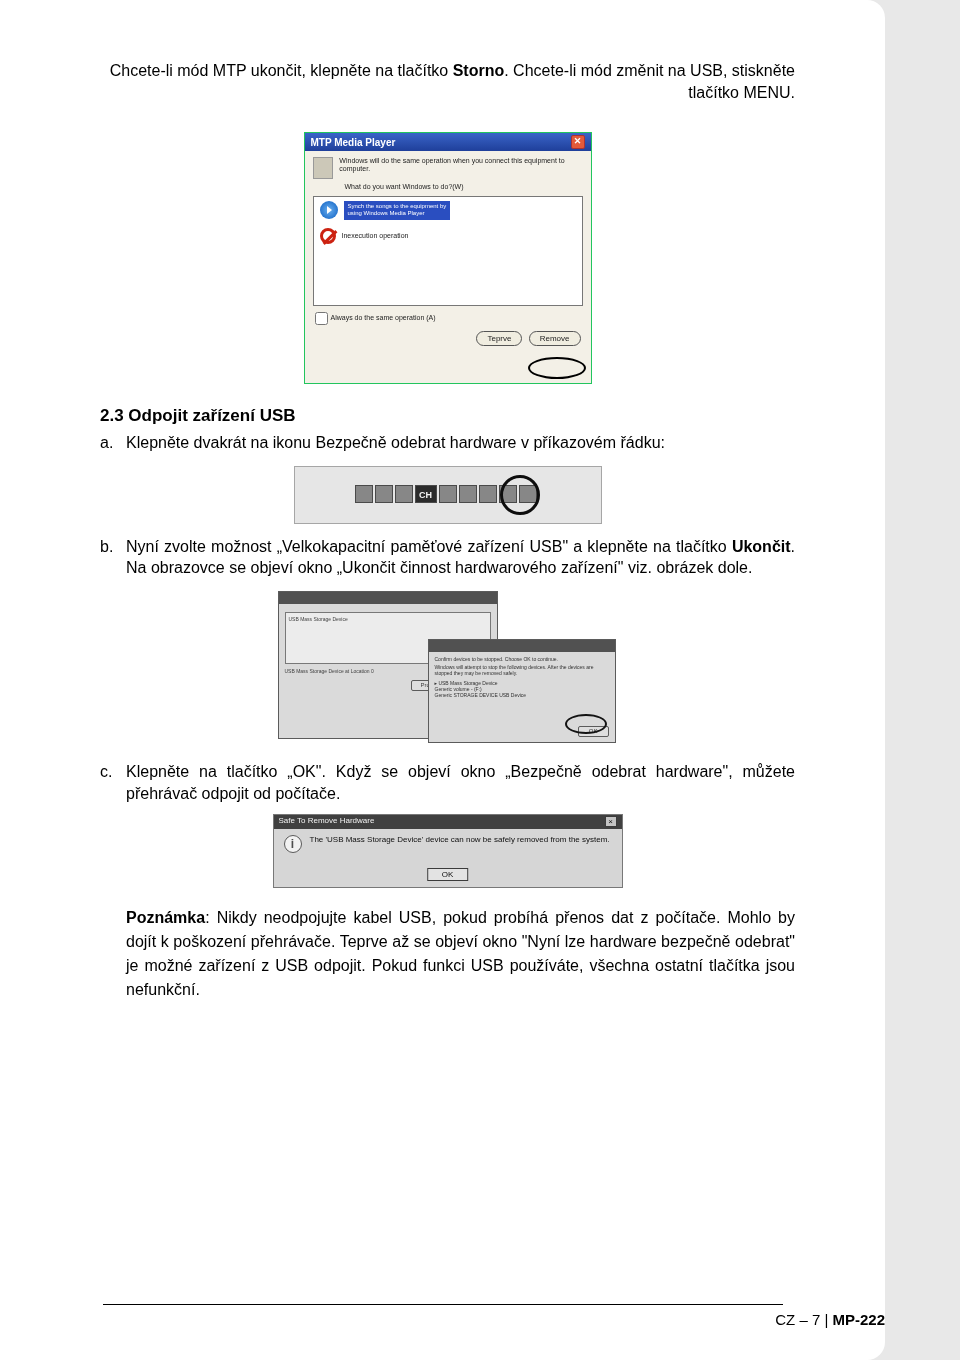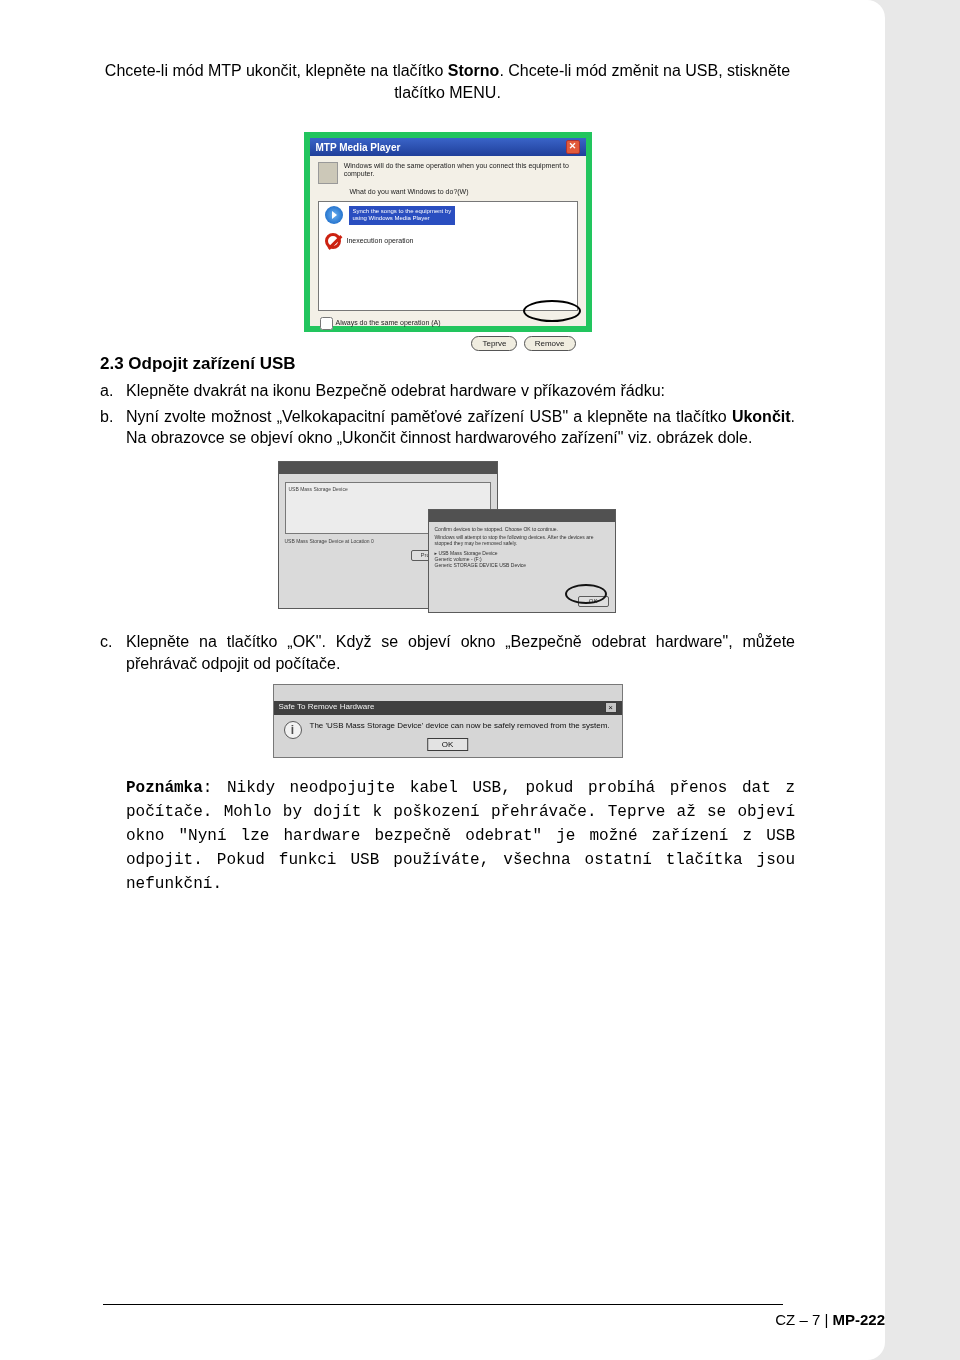--- a/index.html
+++ b/index.html
@@ -16,21 +16,21 @@
     top: 0;
     width: 885px;
     height: 1360px;
     background: #fff;
     border-radius: 0 18px 18px 0;
     padding: 60px 90px 40px 100px;
   }
   .para {
     font-size: 16px;
     line-height: 1.35;
-    text-align: center;
+    text-align: right;
   }
   .para b { font-weight: bold; }
   .section-heading {
     font-weight: bold;
     font-size: 17px;
     margin-top: 22px;
     margin-bottom: 6px;
   }
   .list-item {
     display: flex;
@@ -40,30 +40,29 @@
   }
   .list-item .marker { width: 26px; flex-shrink: 0; }
   .list-item .content { flex: 1; }
   .justify { text-align: justify; }
   .note {
     font-size: 16px;
     line-height: 1.5;
     text-align: justify;
     margin-top: 18px;
     margin-left: 26px;
-    font-family: Liberation Mono, monospace;
   }
   .note b { font-weight: bold; }
 
   
   .shot1-wrap { margin: 14px auto 8px auto; width: 288px; }
   .shot1 {
-    width: 288px; height: 200px;
+    width: 288px; height: 252px;
     background: #f3f0e7;
-    border: 6px solid #22c55e;
+    border: 1px solid #22c55e;
     font-size: 8px;
     color: #222;
     position: relative;
     margin-top: 29px;
   }
   .shot1 .titlebar {
     height: 18px;
     background: linear-gradient(#3a64c8, #1f3f9a);
     color: #fff;
     font-weight: bold;
@@ -177,21 +176,21 @@
   .shot3 .d2 .okwrap { text-align:right; margin-top:28px; }
   .shot3 .d2 .circ2 { position:absolute; right:8px; bottom:8px; width:42px; height:20px; border:2px solid #000; border-radius:50%; }
 
   
   .shot4-wrap { margin:10px auto; width:350px;}
   .shot4 {
     width:350px; height:74px; background:#e3e0d7; border:1px solid #777;
     filter:grayscale(1) contrast(0.9);
     position:relative;
   }
-  .shot4 .tb { height:14px; background:#273a5c; color:#fff; font-size:8px; padding:1px 5px; display:flex; justify-content:space-between;margin-top:16px;}
+  .shot4 .tb { height:14px; background:#273a5c; color:#fff; font-size:8px; padding:1px 5px; display:flex; justify-content:space-between;}
   .shot4 .tb .x { width:12px; height:11px; background:#ccc; border:1px solid #333; color:#000; font-size:8px; text-align:center; line-height:9px;}
   .shot4 .body { display:flex; gap:8px; padding:6px 10px; align-items:flex-start; font-size:8px;}
   .shot4 .ico {
     width:18px; height:18px; border-radius:50%; background:#fff; border:1px solid #555;
     font-weight:bold; color:#2a4a90; font-size:12px; text-align:center; line-height:16px;
   }
   .shot4 .okbtn {
     position:absolute; left:50%; bottom:6px; transform:translateX(-50%);
     border:1px solid #333; background:#f1eee5; font-size:8px; padding:1px 14px;
   }
@@ -249,20 +248,36 @@
     </div>
   </div>
 
   <h3 class="section-heading">2.3 Odpojit zařízení USB</h3>
 
   <div class="list-item">
     <div class="marker">a.</div>
     <div class="content">Klepněte dvakrát na ikonu Bezpečně odebrat hardware v příkazovém řádku:</div>
   </div>
 
+  <div class="shot2-wrap">
+    <div class="shot2">
+      <div class="tray">
+        <div class="ti"></div>
+        <div class="ti"></div>
+        <div class="ti"></div>
+        <div class="ti ch">CH</div>
+        <div class="ti"></div>
+        <div class="ti"></div>
+        <div class="ti"></div>
+        <div class="ti"></div>
+        <div class="ti"></div>
+      </div>
+      <div class="circle"></div>
+    </div>
+  </div>
 
   <div class="list-item">
     <div class="marker">b.</div>
     <div class="content justify">
       <span>Nyní zvolte možnost „Velkokapacitní paměťové zařízení USB" a klepněte na tlačítko </span><b>Ukončit</b><span>. Na obrazovce se objeví okno „Ukončit činnost hardwarového zařízení" viz. obrázek dole.</span>
     </div>
   </div>
 
   <div class="shot3-wrap">
     <div class="shot3">

